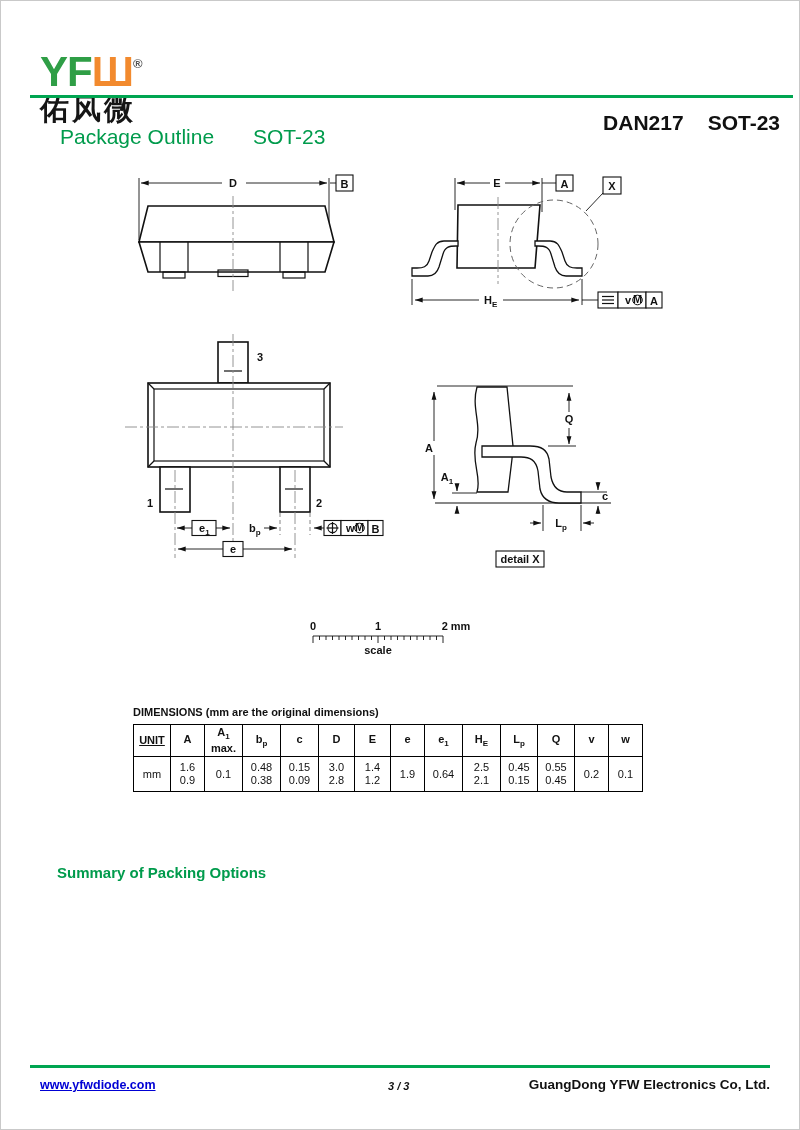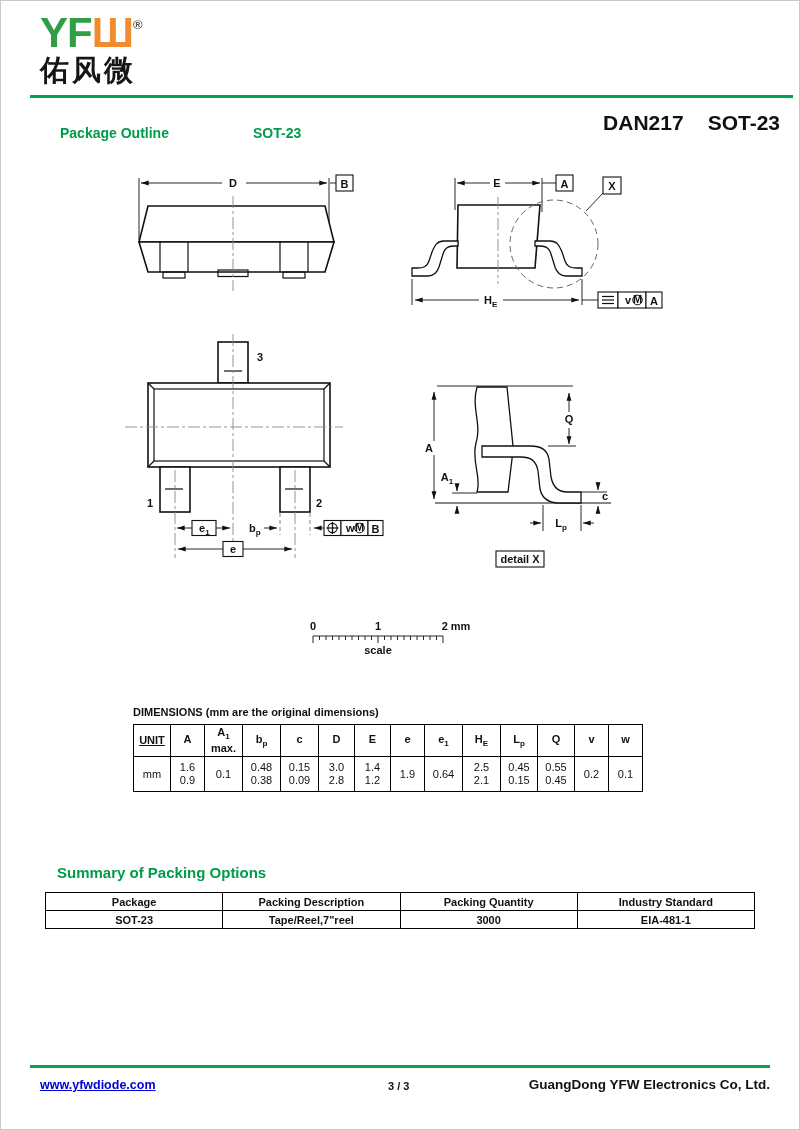--- a/index.html
+++ b/index.html
@@ -2,30 +2,30 @@
 <html><head>
 <meta charset="utf-8">
 <style>
   html,body{margin:0;padding:0;background:#e8e8e8;}
   .page{position:relative;width:800px;height:1130px;background:#ffffff;margin:0 auto;
         font-family:"Liberation Sans","DejaVu Sans",sans-serif;color:#111;overflow:hidden;
         box-shadow:inset 0 0 0 1px #c9c9c9;}
   .abs{position:absolute;}
 
   
-  .logo-latin{font-size:42px;font-weight:bold;letter-spacing:-1px;line-height:1;}
+  .logo-latin{font-size:42px;font-weight:bold;letter-spacing:-1px;line-height:1;margin-top:39px;}
   .logo-yf{color:#2f9e46;}
   .logo-w{color:#f28a2e;}
   .logo-reg{font-size:13px;color:#555;font-weight:bold;vertical-align:18px;}
   .logo-cn{font-size:29px;font-weight:bold;color:#151515;letter-spacing:3px;line-height:1;margin-top:2px;}
   .part-header{font-size:21px;font-weight:bold;color:#111;}
   .part-header span{margin-left:24px;}
   .rule-green{background:#00a551;}
 
-  .sec-title{font-size:14px;font-weight:bold;color:#009b4c;}
+  .sec-title{font-size:21px;font-weight:normal;color:#009b4c;}
 
   
   svg text{font-family:"Liberation Sans","DejaVu Sans",sans-serif;font-size:11px;font-weight:bold;fill:#111;}
   .thin{stroke:#111;stroke-width:0.9;fill:none;}
   .med{stroke:#111;stroke-width:1.2;fill:none;}
   .thick{stroke:#111;stroke-width:1.6;fill:#fff;}
   .lead{stroke:#111;stroke-width:1.3;fill:#fff;}
   .cl{stroke:#888;stroke-width:0.9;fill:none;stroke-dasharray:12 3 3 3;}
   .dash{stroke:#777;stroke-width:0.9;fill:none;stroke-dasharray:4 3;}
   .boxlbl{fill:#fff;stroke:#111;stroke-width:1.1;}
@@ -38,21 +38,21 @@
   .dims-table th{font-weight:bold;height:29px;}
   .dims-table td{height:32px;font-weight:normal;}
   sub{font-size:8px;}
 
   .pack-title{font-size:15px;font-weight:bold;color:#009b4c;}
   .pack-table{width:710px;table-layout:fixed;}
   .pack-table th,.pack-table td{border:1.5px solid #000;text-align:center;font-size:11px;
       font-weight:bold;height:17px;padding:0;}
 
   .footer-link{font-size:12.5px;font-weight:bold;color:#0000d4;text-decoration:underline;}
-  .footer-page{font-size:11px;font-weight:bold;}
+  .footer-page{font-size:11px;font-weight:bold;font-style:italic;}
   .footer-co{font-size:13.5px;font-weight:bold;}
 </style>
 </head>
 <body>
 
 <div class="page">
 
   <div class="abs" style="left:40px;top:12px;">
     <div class="logo-latin"><span class="logo-yf">YF</span><span class="logo-w">Ш</span><span class="logo-reg">®</span></div>
     <div class="logo-cn">佑风微</div>
@@ -309,34 +309,18 @@
           </td>
       <td>
             <div>0.1</div>
             <div></div>
           </td>
     </tr>
   </tbody>
     </table>
 
   <div class="abs pack-title" style="left:57px;top:864px;">Summary of Packing Options</div>
-  <table class="abs pack-table" style="left:45px;top:892px;">
-    <tbody>
-        <tr>
-      <th>Package</th>
-      <th>Packing Description</th>
-      <th>Packing Quantity</th>
-      <th>Industry Standard</th>
-    </tr>
-    <tr>
-      <td>SOT-23</td>
-      <td>Tape/Reel,7"reel</td>
-      <td>3000</td>
-      <td>EIA-481-1</td>
-    </tr>
-  </tbody>
-    </table>
 
   <div class="abs rule-green" style="left:30px;top:1065px;width:740px;height:3px;"></div>
   <a class="abs footer-link" href="#" style="left:40px;top:1078px;">www.yfwdiode.com</a>
   <div class="abs footer-page" style="left:388px;top:1080px;">3 / 3</div>
   <div class="abs footer-co" style="top:1077px;right:30px;">GuangDong YFW Electronics Co, Ltd.</div>
 </div>
 
 </body></html>

